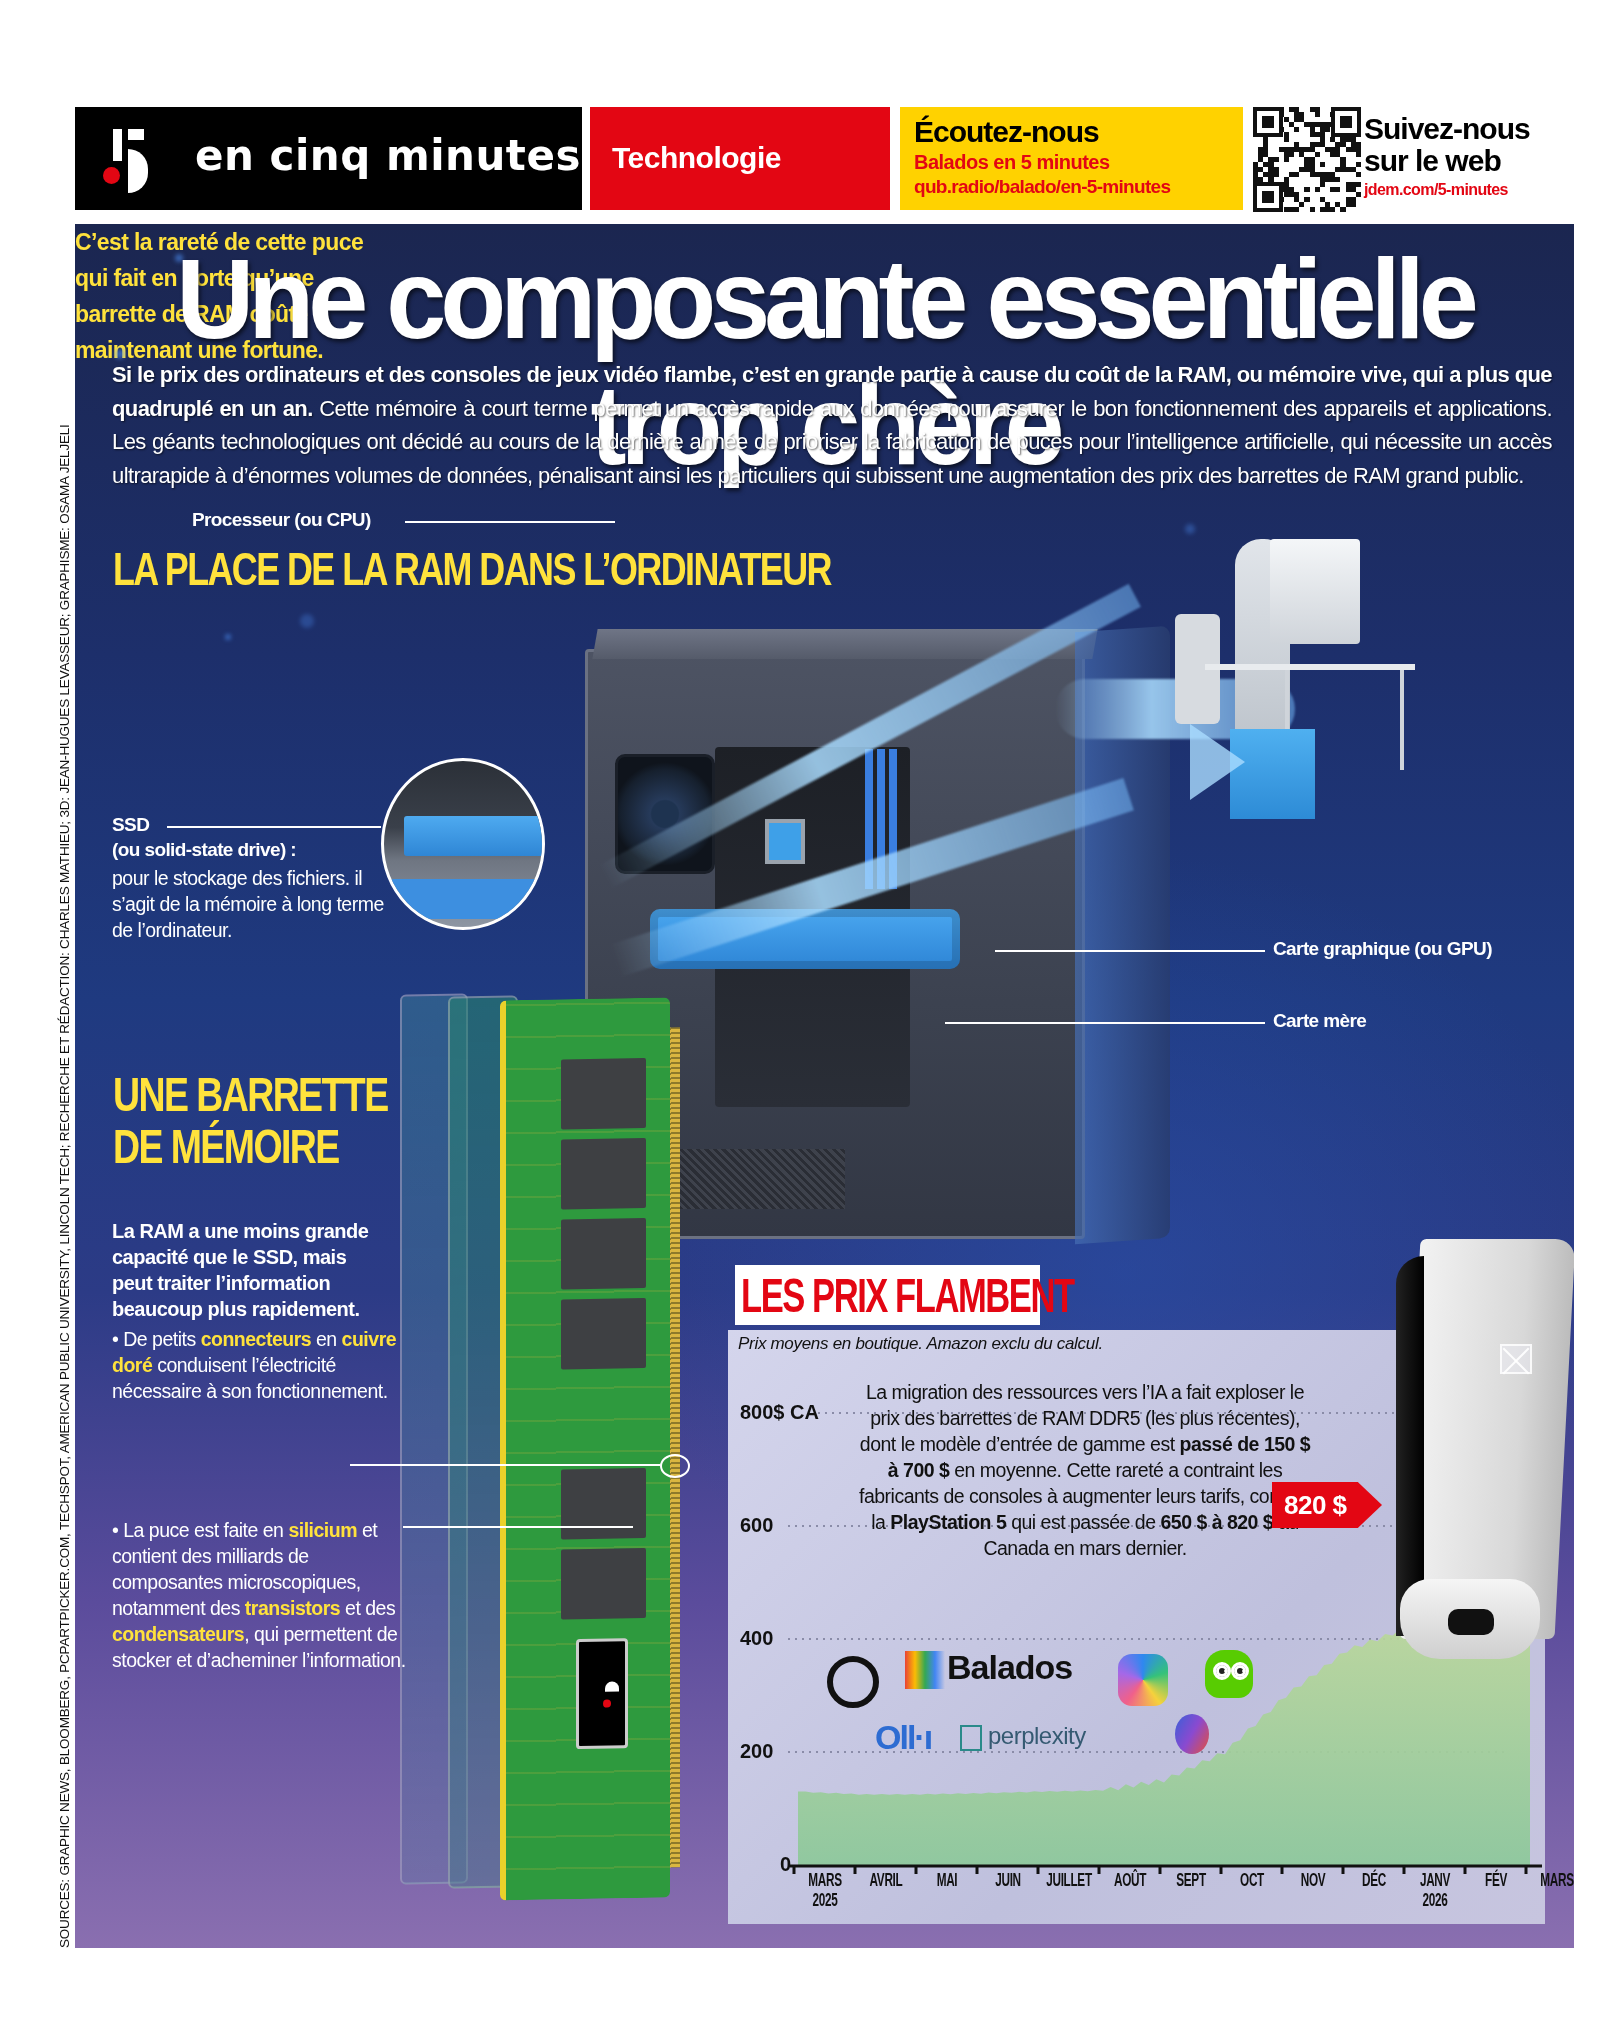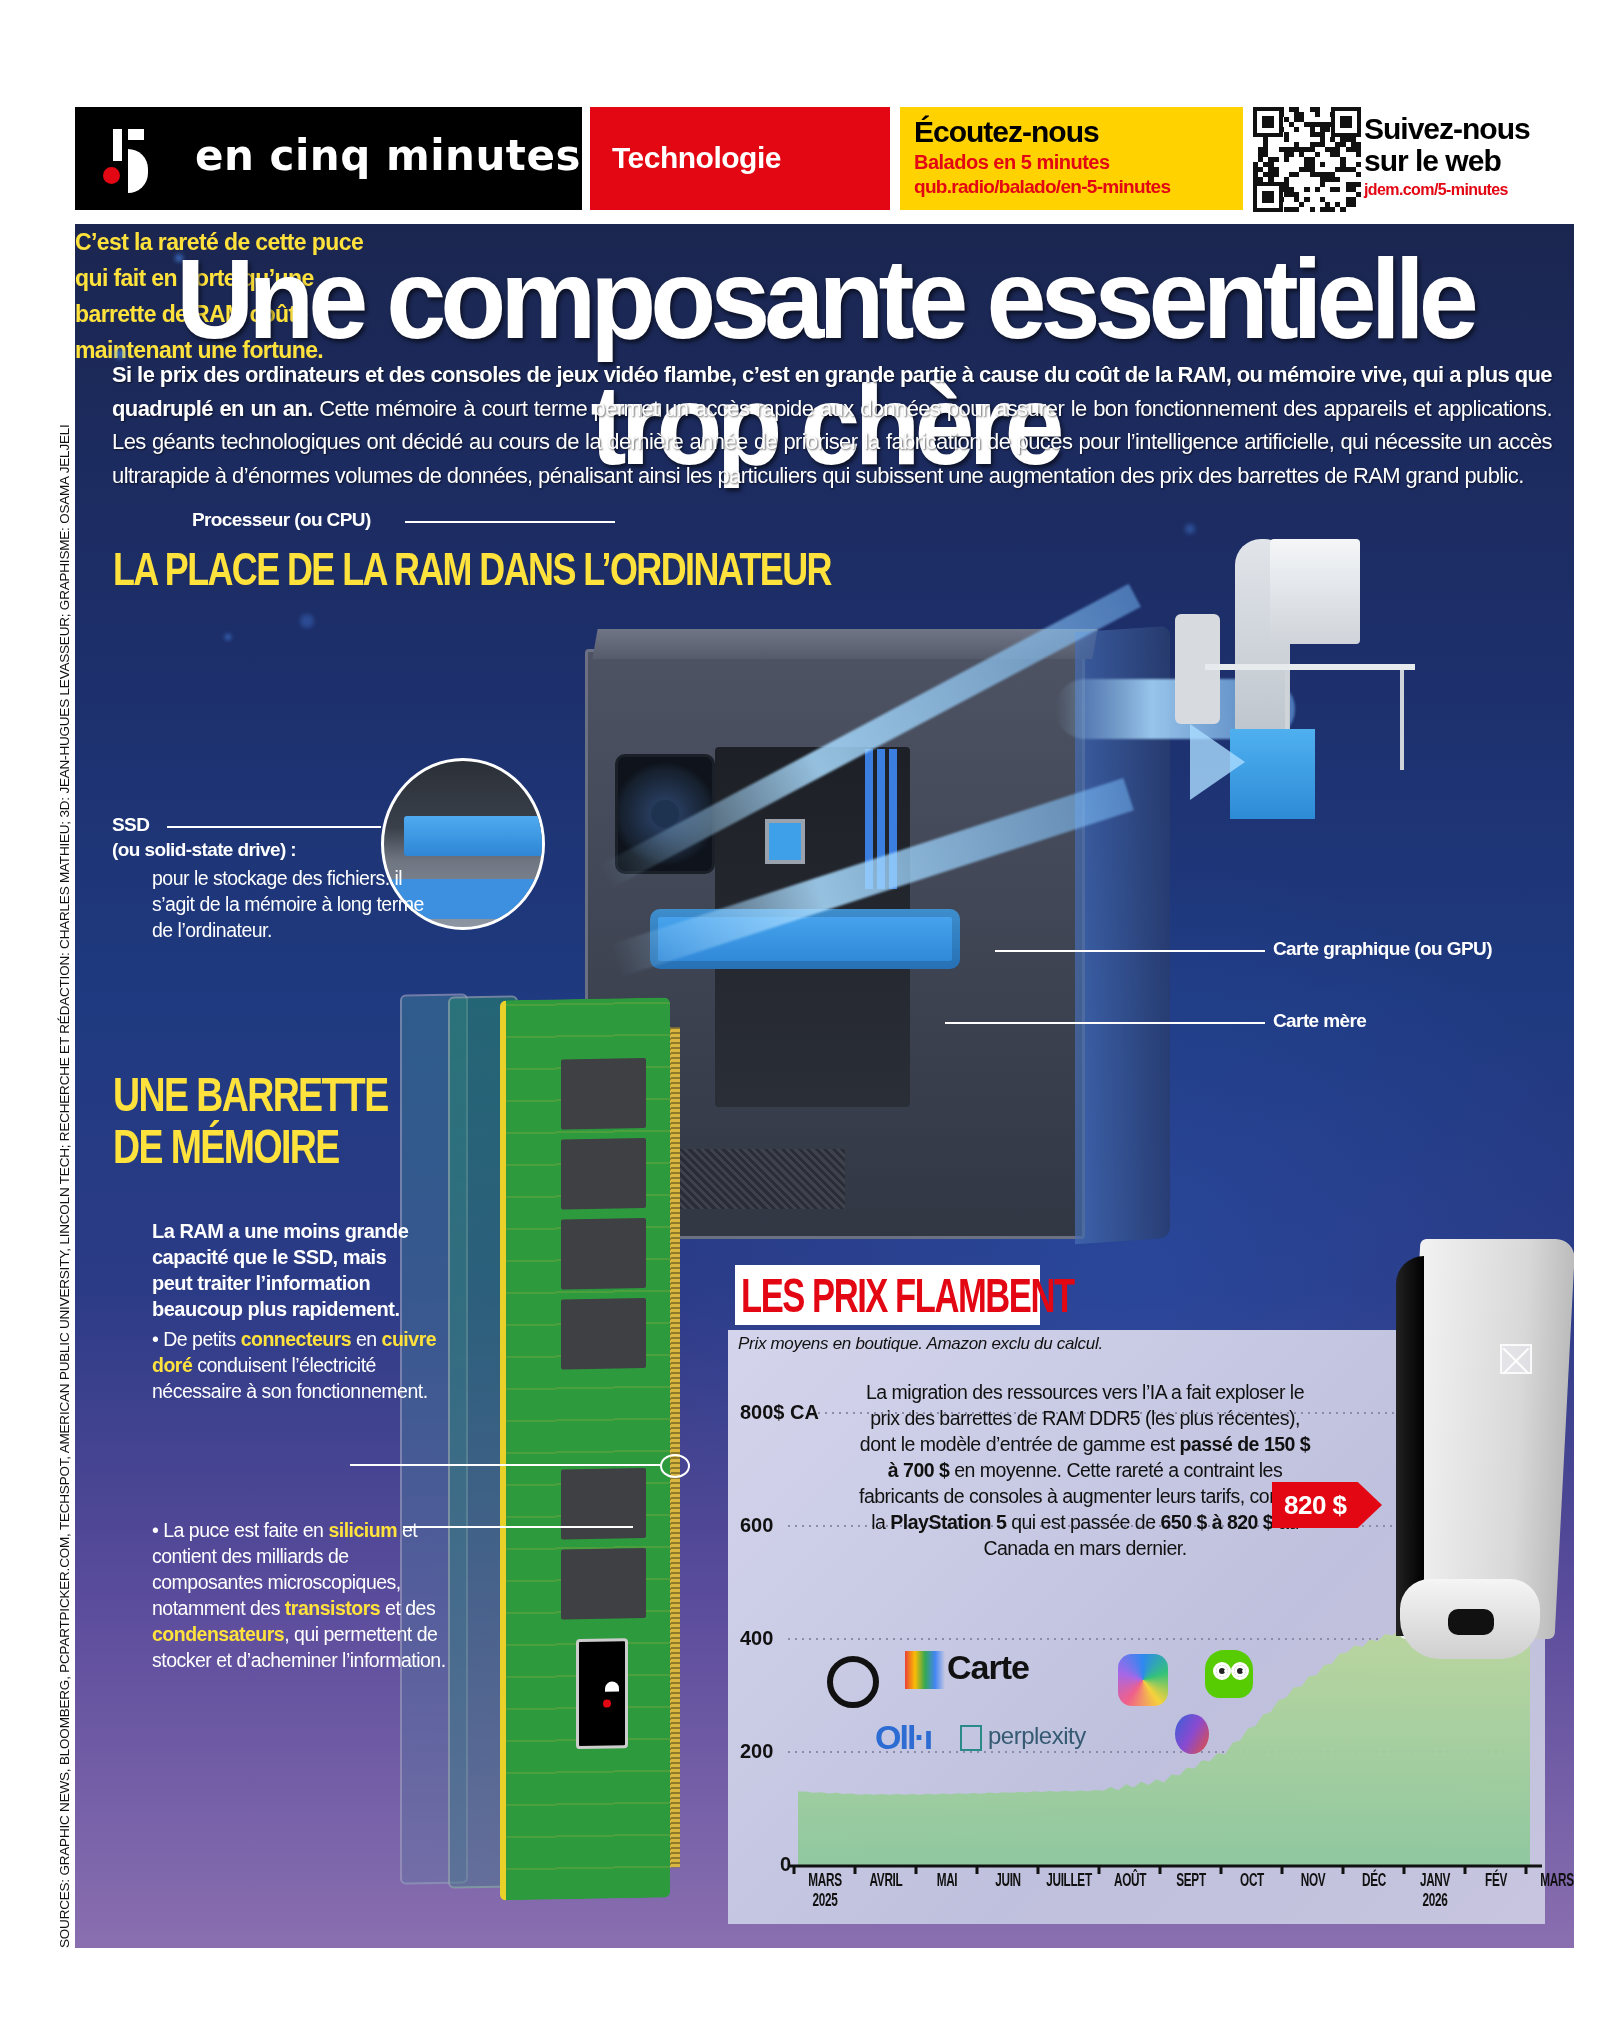--- a/index.html
+++ b/index.html
@@ -90,21 +90,21 @@
   .ram.ghost1 { left: 325px; top: 770px; width: 68px; height: 890px; background: linear-gradient(180deg, rgba(60,120,150,0.55), rgba(90,120,160,0.35)); border: 2px solid rgba(180,170,200,0.5); transform: skewY(-1deg); }
   .ram.ghost2 { left: 373px; top: 772px; width: 70px; height: 892px; background: linear-gradient(180deg, rgba(40,130,110,0.6), rgba(60,120,130,0.4)); border: 2px solid rgba(180,180,190,0.5); transform: skewY(-1deg); }
   .ram.main { left: 425px; top: 775px; width: 170px; height: 900px; background: #2e9a3e; border-left: 6px solid #e9d12a; transform: skewY(-1deg);
     background-image: repeating-linear-gradient(0deg, transparent 0 30px, rgba(200,180,60,0.2) 30px 32px); }
   .ram .pins { position: absolute; right: -10px; top: 30px; width: 10px; height: 840px; background: repeating-linear-gradient(0deg, #d9b640 0 3px, #8e7a2a 3px 5px); }
   .ram .chip { position: absolute; left: 55px; width: 85px; height: 70px; background: #3e4043; border-radius: 2px; }
   .ram .badge { position: absolute; left: 70px; top: 640px; width: 52px; height: 110px; background: #000; border: 3px solid #ccc; border-radius: 4px; }
   .ram .badge .r { position: absolute; left: 24px; top: 58px; width: 8px; height: 8px; background: #e30613; border-radius: 50%; }
   .ram .badge .w { position: absolute; left: 26px; top: 40px; width: 14px; height: 10px; background: #fff; border-radius: 10px 10px 0 0; }
 
-  .ram-text { position: absolute; left: 37px; color: #fff; font-size: 19.5px; line-height: 26px; letter-spacing: -0.5px; font-family: "Liberation Sans", sans-serif; margin-left: 40px; }
+  .ram-text { position: absolute; left: 37px; color: #fff; font-size: 19.5px; line-height: 26px; letter-spacing: -0.5px; font-family: "Liberation Sans", sans-serif; }
   .ram-text .y { color: #ffe23c; font-weight: bold; }
   .ram-lead { left: 37px; top: 994px; width: 270px; font-weight: bold; font-size: 20px; }
   .ram-b1 { top: 1102px; width: 300px; }
   .ram-b2 { top: 1293px; width: 310px; }
   .ram-concl { left: 37px; top: 1478px; width: 300px; color: #ffe23c; font-weight: bold; font-size: 23px; line-height: 36px; letter-spacing: -0.6px; }
 
   .ring { position: absolute; width: 30px; height: 24px; border: 2px solid #fff; border-radius: 50%; }
 
   
   .chart-box { position: absolute; left: 653px; top: 1106px; width: 817px; height: 594px; background: linear-gradient(135deg, #d4d5ec, #bfc0dd 60%, #c7c5df); }
@@ -794,21 +794,21 @@
         <div>FÉV</div>
       </div>
       <div class="xlab" style="left: 1441.5px; width: 80px;">
         <div>MARS</div>
       </div>
     </div>
 
   <div class="chart-note"><span>La migration des ressources vers l’IA a fait exploser le prix des barrettes de RAM DDR5 (les plus récentes), dont le modèle d’entrée de gamme est </span><b>passé de 150 $ à 700 $</b><span> en moyenne. Cette rareté a contraint les fabricants de consoles à augmenter leurs tarifs, comme la </span><b>PlayStation 5</b><span> qui est passée de </span><b>650 $ à 820 $</b><span> au Canada en mars dernier.</span></div>
 
   <div class="logos logo-openai"></div>
-  <div class="logos logo-gemini"><span class="sw"></span><span>Carte</span></div>
+  <div class="logos logo-gemini"><span class="sw"></span><span>Balados</span></div>
   <div class="logos logo-copilot"></div>
   <div class="logos logo-duo"></div>
   <div class="logos logo-ollama">Oll·ı</div>
   <div class="logos logo-perplexity"><span class="ic"></span><span>perplexity</span></div>
   <div class="logos logo-sphere"></div>
 
 
   <div class="ps5">
     <div class="plate"></div>
     <div class="blk"></div>

